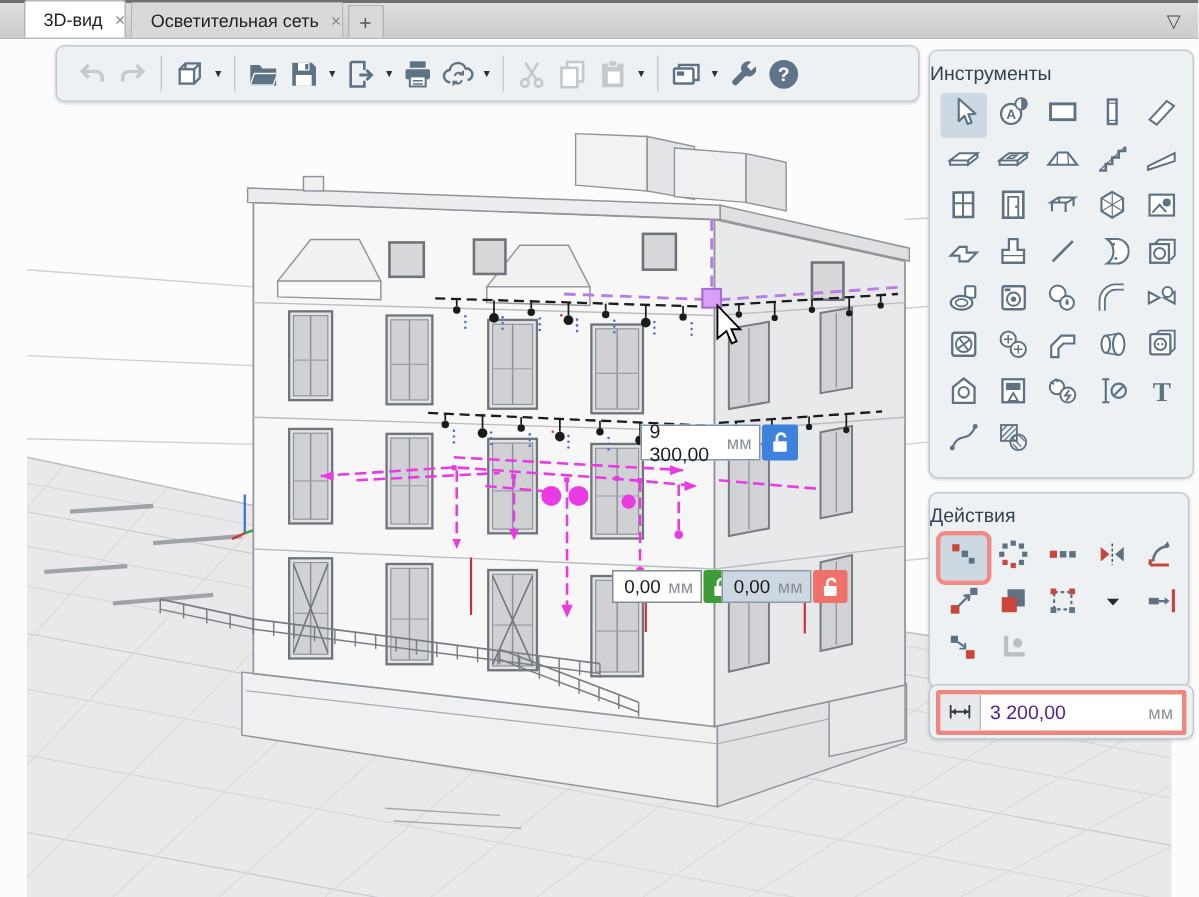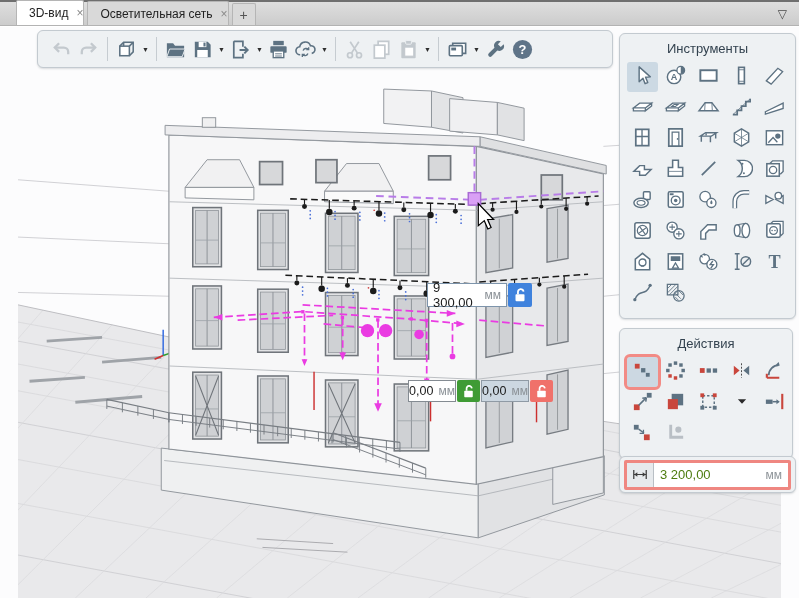--- a/index.html
+++ b/index.html
@@ -22,47 +22,47 @@
   #viewport{position:absolute;top:27px;left:0;width:799px;height:571px;background:#fcfcfd;overflow:hidden}
   #scene{position:absolute;top:0;left:0}
   
   .panel{position:absolute;background:#eef1f3;border:1px solid #c3cad0;border-radius:6px;
     box-shadow:0 1px 2px rgba(60,70,80,.18);z-index:20;box-sizing:border-box}
   #toolbar{left:37px;top:30px;width:576px;height:38px;display:flex;align-items:center;padding:0 10px}
   .tbtn{width:27px;height:28px;display:flex;align-items:center;justify-content:center;border-radius:3px}
   .tbtn svg{display:block}
   .dd{font-size:7px;color:#2e2e2e;width:11px;text-align:center}
   .tsep{width:1px;height:24px;background:#c6ccd1;margin:0 5px}
-  .ptitle{text-align:center;font-size:13px;color:#33424f;padding:7px 0 3px 0}
+  .ptitle{font-size:13px;color:#33424f;padding:7px 0 3px 0}
   #tools-panel{left:619px;top:33px;width:177px}
   #actions-panel{left:619px;top:328px;width:174px}
   .grid5{display:grid;grid-template-columns:repeat(5,1fr);gap:1px 2px;padding:3px 7px 9px 7px}
   .cell{width:31px;height:30px;display:flex;align-items:center;justify-content:center;border-radius:3px}
   .cell.sel-tool{background:#ccd9e3}
   .cell.sel-action{background:#ccd8e2;outline:3px solid #f28b85;outline-offset:0px}
   .cell.empty{visibility:hidden}
   
   #dim-panel{left:619px;top:456px;width:177px;height:37px;display:flex;align-items:center;padding:3px 4px}
   #dim-border{flex:1;display:flex;align-items:stretch;border:3px solid #ef8781;border-radius:2px;
     background:#fff;height:24px;overflow:hidden}
   #dim-icon{width:26px;background:#e7eaed;border-right:1px solid #b9bfc5;display:flex;
     align-items:center;justify-content:center}
-  #dim-value{flex:1;display:flex;align-items:center;padding:0 6px;font-size:13px;color:#4d7c0f}
+  #dim-value{flex:1;display:flex;align-items:center;padding:0 6px;font-size:13px;color:#4c1d95}
   #dim-unit{display:flex;align-items:center;padding-right:6px;font-size:12px;color:#8e9499}
   
   .badge{position:absolute;display:flex;z-index:10;font-size:13px}
   .bfield{display:flex;align-items:center;background:#fff;border:1px solid #848b92;height:22px;
-    box-sizing:border-box;padding:0 5px;justify-content:center}
+    box-sizing:border-box;padding:0 5px;justify-content:flex-end}
   .bfield .bval{color:#1b1b1b}
   .bfield .bunit{color:#8b9197;font-size:12px;margin-left:5px}
   .blok{width:23px;height:22px;border-radius:2px;display:flex;align-items:center;justify-content:center;margin-left:1px}
   .lk-blue{background:#3f82dd}.lk-green{background:#3f9b35}.lk-red{background:#f0716a}
   #badge-h .bfield{width:80px;height:24px;border-color:#7d94ab}
   #badge-h .blok{height:24px;width:24px}
-  #badge-x .bfield,#badge-y .bfield{width:48px;font-size:12.5px}
+  #badge-x .bfield,#badge-y .bfield{width:60px;font-size:12.5px}
   #badge-y .bfield{background:#ccd7e1;border-color:#8f9aa5}
 </style>
 </head>
 <body>
 
 <div id="viewport">
   <svg id="scene" width="799" height="571" viewBox="0 27 799 598">
     <defs>
       <clipPath id="gclip">
           <polygon points="0,318 160,352 480,420 799,468 799,625 0,625"></polygon>

